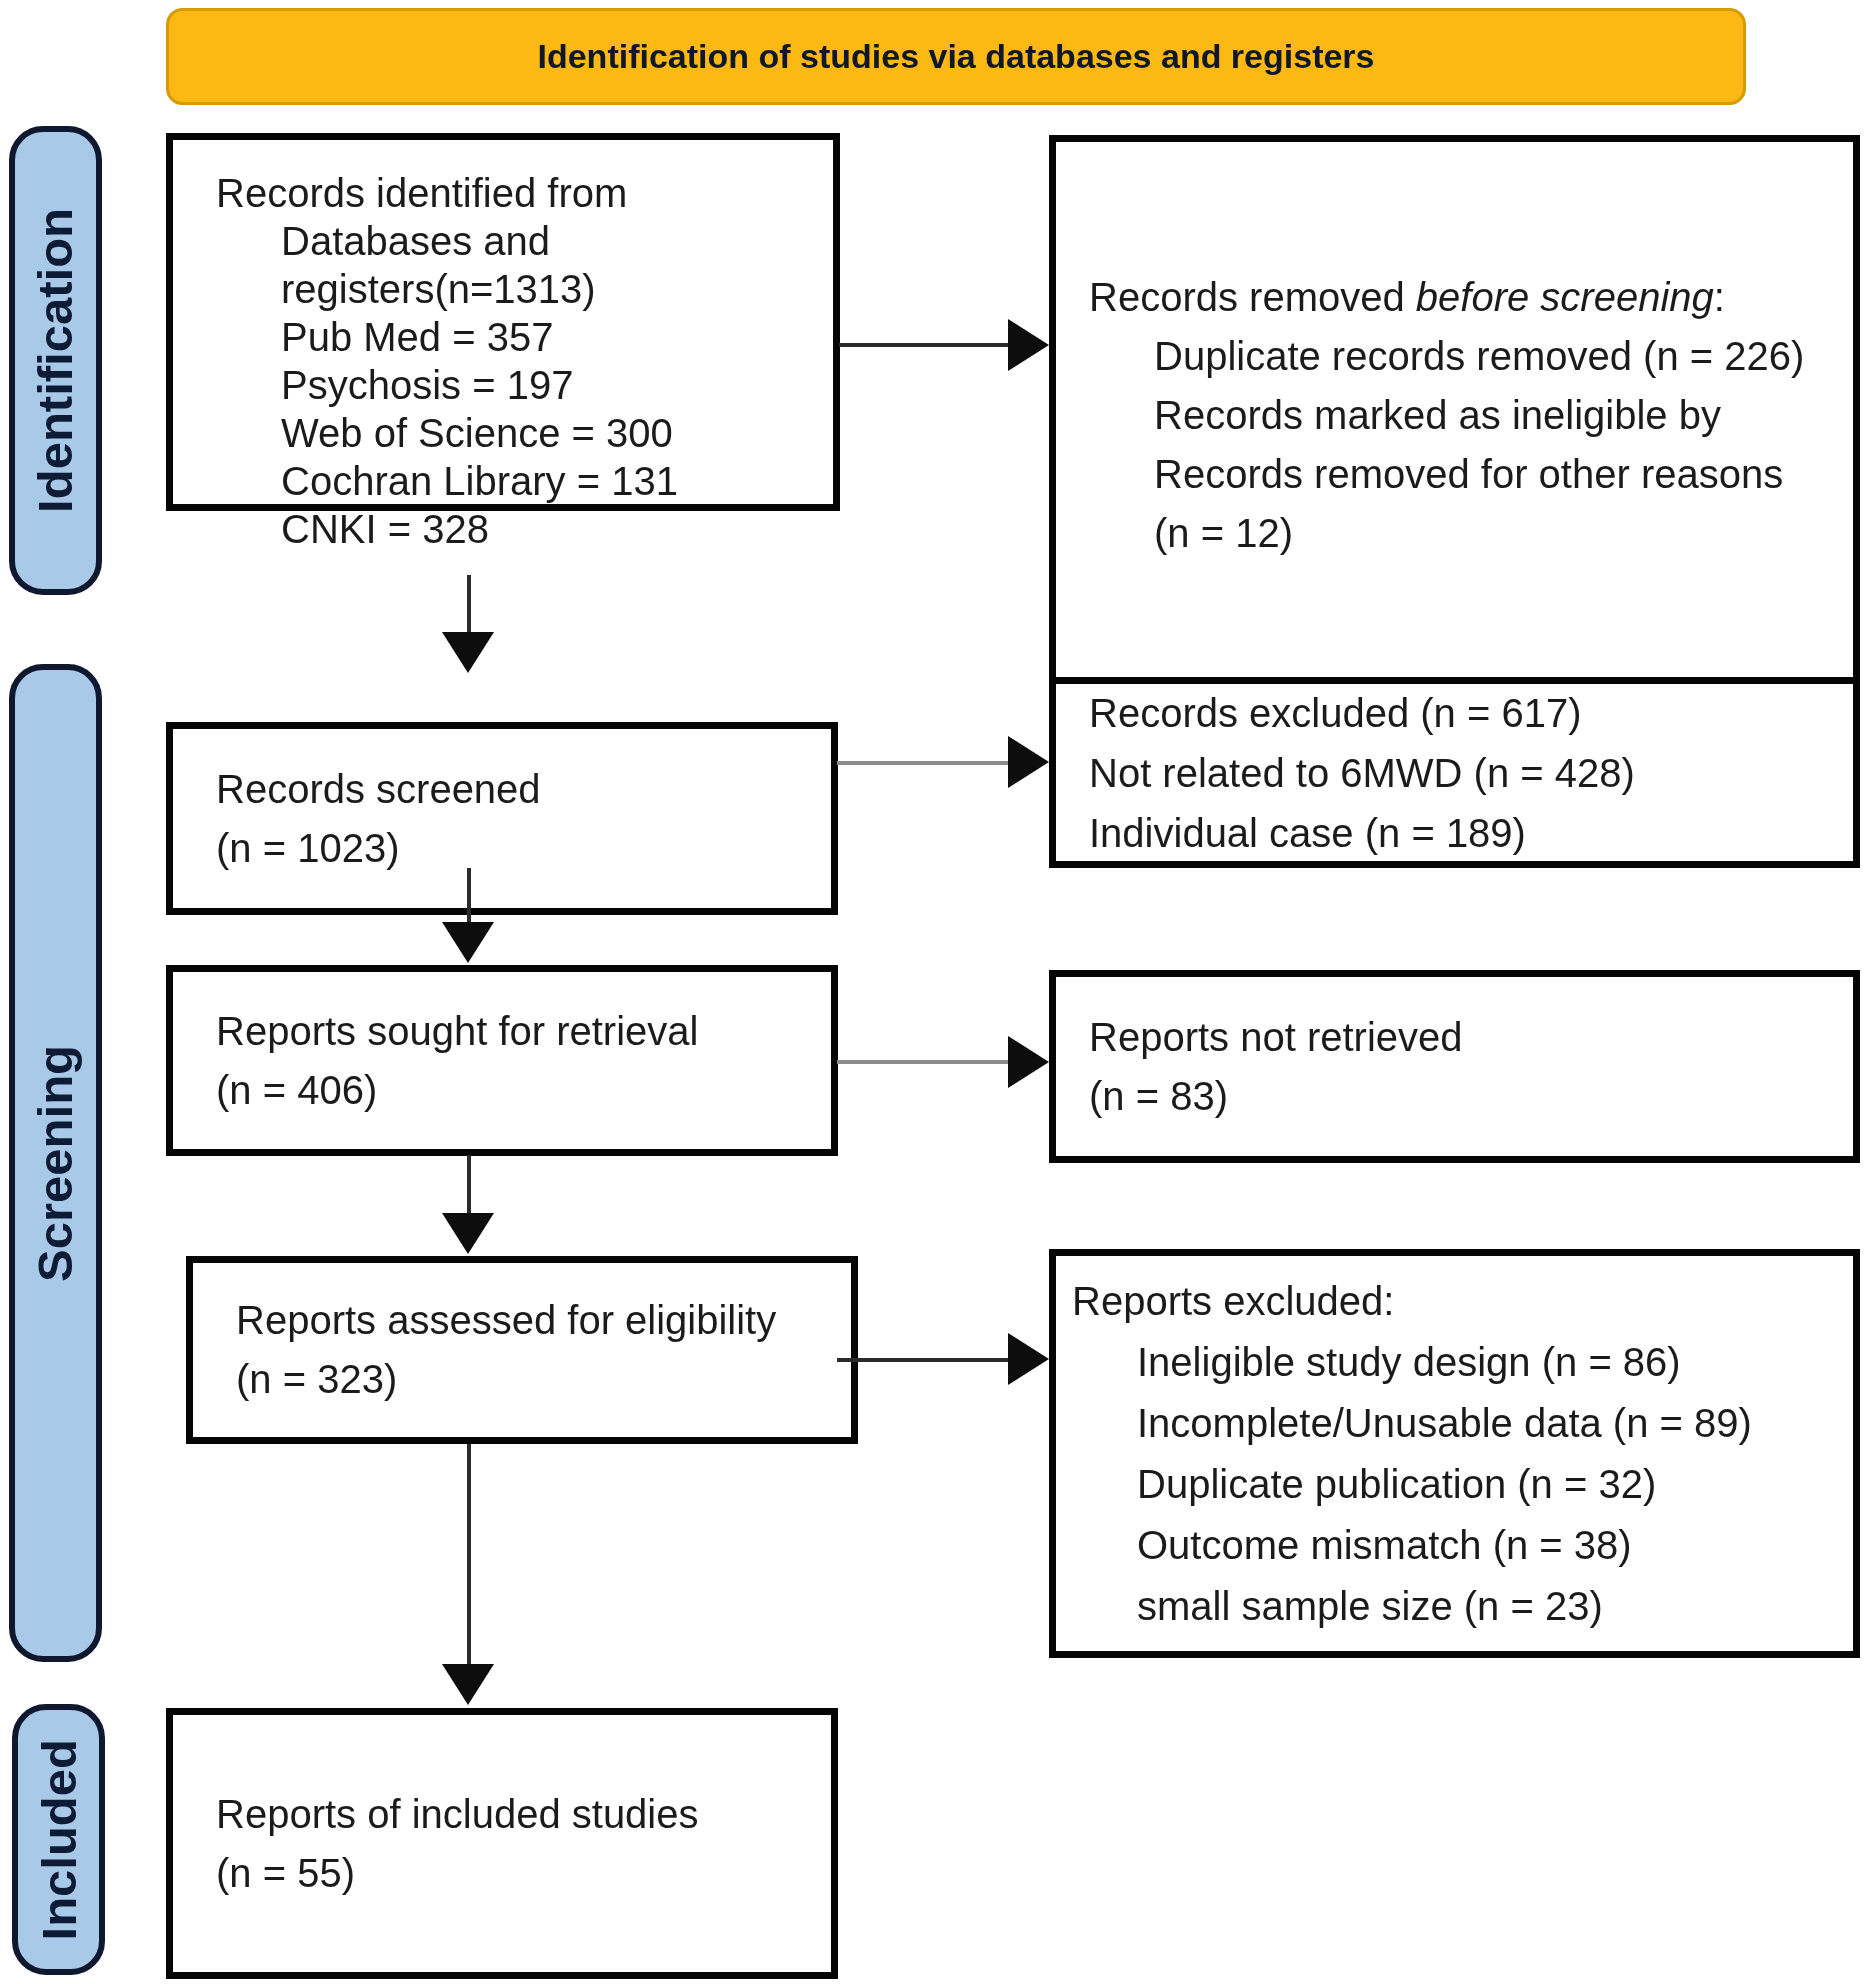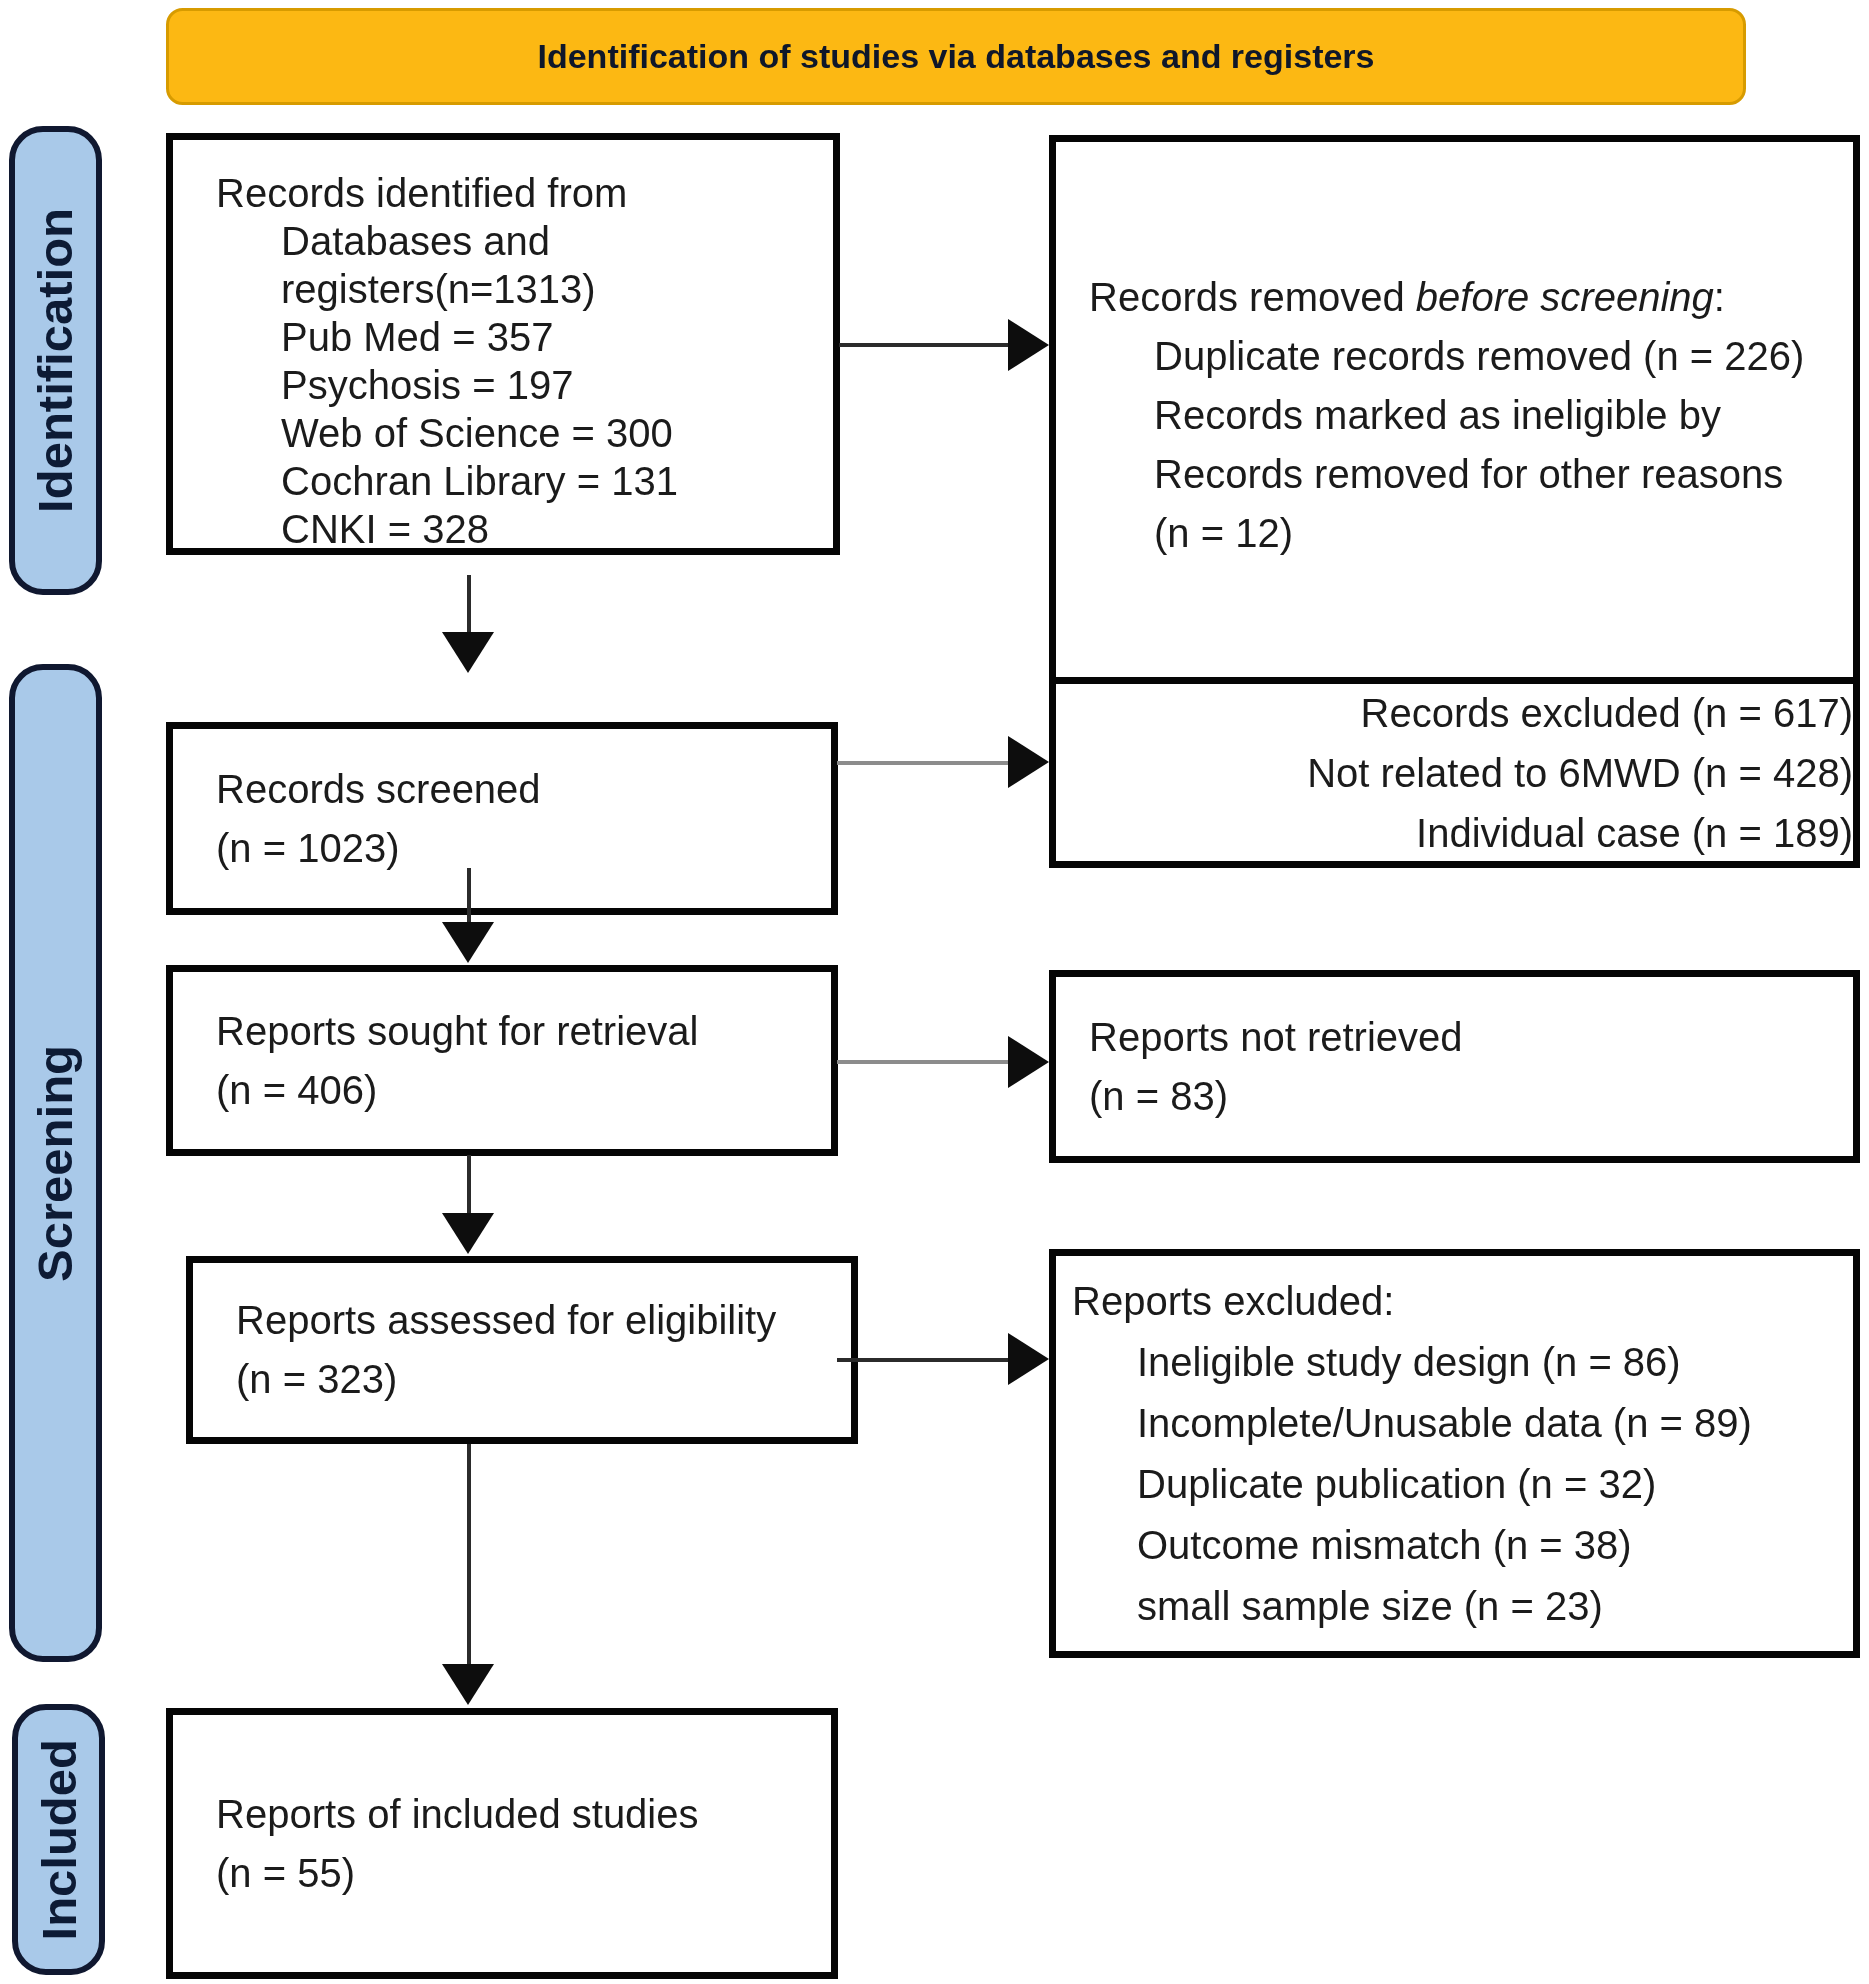--- a/index.html
+++ b/index.html
@@ -45,28 +45,28 @@
     position:absolute;
     background:#ffffff;
     border:7.2px solid var(--box_border);
     box-sizing:border-box;
     font-size:40px;
     display:flex;flex-direction:column;justify-content:center;
   }
   .fbox .line{white-space:nowrap;}
   .indent{margin-left:65px;}
   
-  #box-identified{left:166px;top:133px;width:674px;height:422px;justify-content:flex-start;padding:29px 11px 0 43px;line-height:48px;}
+  #box-identified{left:166px;top:133px;width:674px;height:378px;justify-content:flex-start;padding:29px 11px 0 43px;line-height:48px;}
   #box-screened{left:166px;top:674px;width:672px;height:193px;padding-left:43px;line-height:59px;margin-top:48px;}
   #box-sought{left:166px;top:965px;width:672px;height:191px;padding-left:43px;line-height:59px;}
   #box-assessed{left:166px;top:1256px;width:672px;height:188px;padding-left:43px;line-height:59px;margin-left:20px;}
   #box-included-reports{left:166px;top:1708px;width:672px;height:271px;padding-left:43px;line-height:59px;}
   
   #box-removed{left:1049px;top:135px;width:811px;height:560px;padding-left:33px;line-height:59px;}
-  #box-excluded{left:1049px;top:677px;width:811px;height:191px;padding-left:33px;line-height:60px;align-items:flex-end;}
+  #box-excluded{left:1049px;top:677px;width:811px;height:191px;padding-left:33px;line-height:60px;}
   #box-not-retrieved{left:1049px;top:970px;width:811px;height:193px;padding-left:33px;line-height:59px;}
   #box-reports-excluded{left:1049px;top:1249px;width:811px;height:409px;padding-left:16px;line-height:61px;}
   
   .shaft{position:absolute;}
   .head-right{
     position:absolute;width:0;height:0;
     border-top:26.5px solid transparent;
     border-bottom:26.5px solid transparent;
     border-left:41px solid var(--arrow_head);
   }

